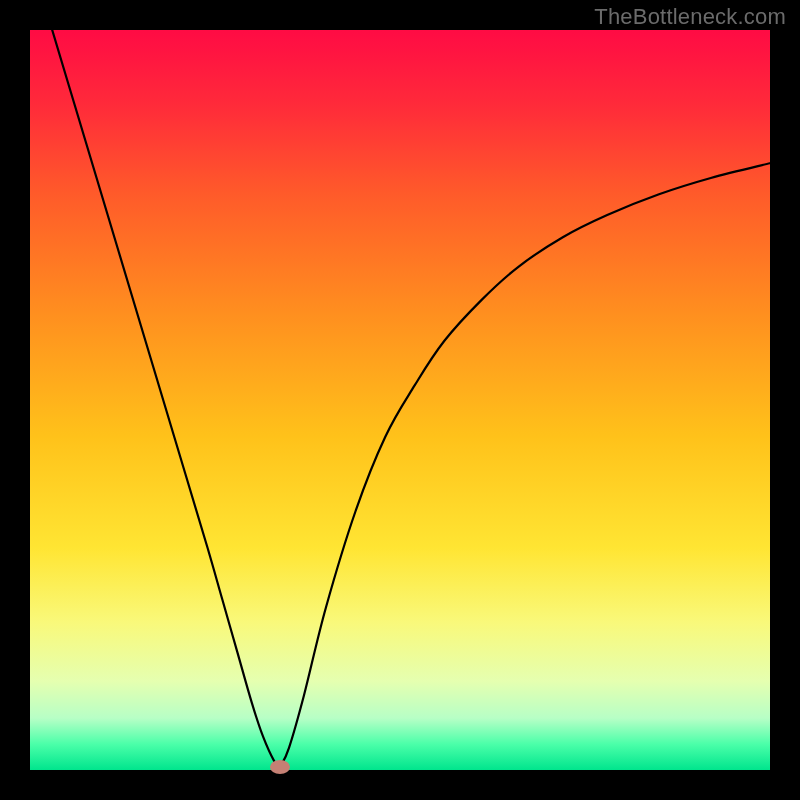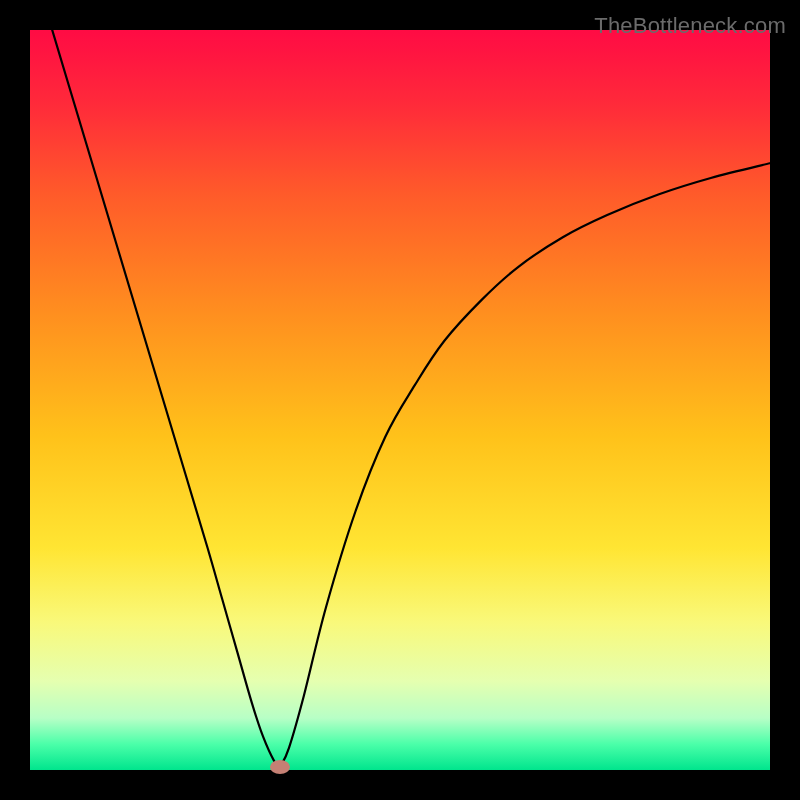--- a/index.html
+++ b/index.html
@@ -12,21 +12,21 @@
     font-family: Arial, Helvetica, sans-serif;
   }
   .frame {
     position: relative;
     width: 800px;
     height: 800px;
     background: #000;
   }
   .watermark {
     position: absolute;
-    top: 13px;
+    top: 4px;
     right: 14px;
     color: #6b6b6b;
     font-size: 22px;
     letter-spacing: 0.2px;
     font-weight: 400;
     z-index: 10;
   }
   .plot {
     position: absolute;
     left: 30px;

